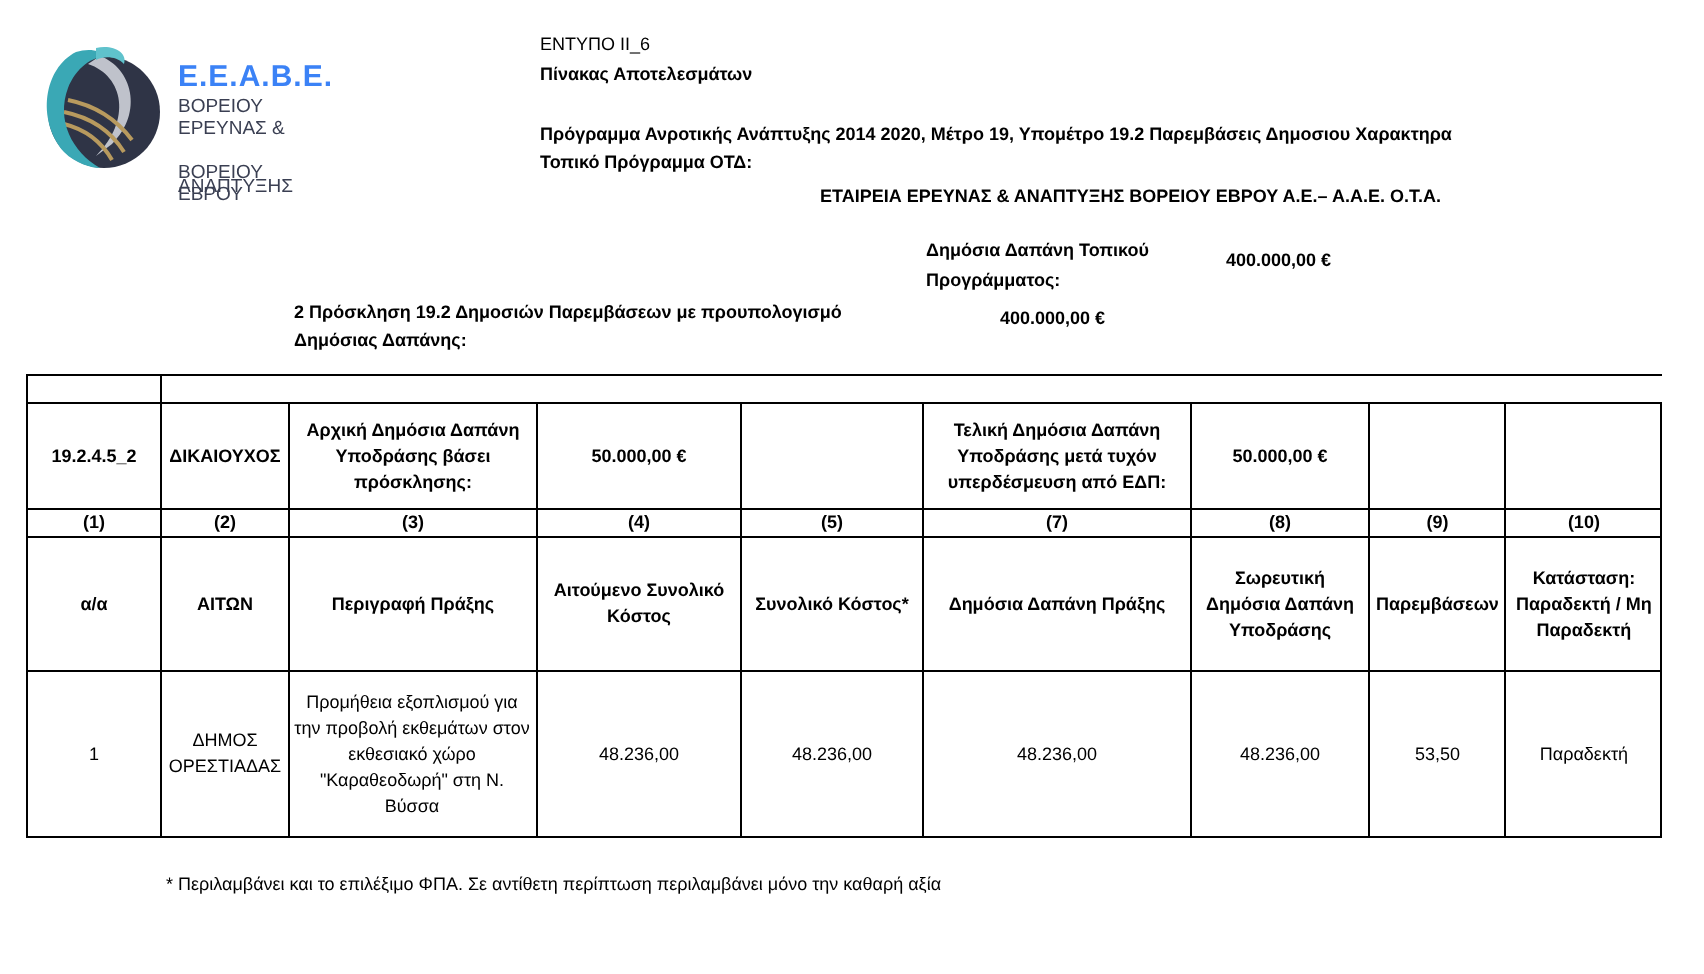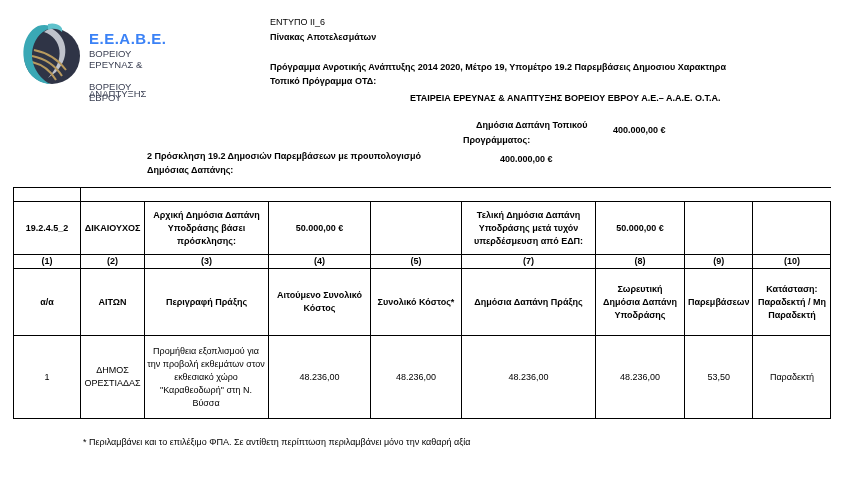--- a/index.html
+++ b/index.html
@@ -41,21 +41,21 @@
   <div class="logo-line" style="top:56px;margin-top:12px;">ΑΝΑΠΤΥΞΗΣ</div>
   <div class="logo-line" style="top:61px;">ΒΟΡΕΙΟΥ ΕΒΡΟΥ</div>
 </div>
 
 <div class="abs" style="left:270px;top:17px;">ΕΝΤΥΠΟ  II_6</div>
 <div class="abs b" style="left:270px;top:32px;">Πίνακας Αποτελεσμάτων</div>
 <div class="abs b" style="left:270px;top:62px;white-space:nowrap;">Πρόγραμμα Ανροτικής Ανάπτυξης 2014 2020, Μέτρο 19, Υπομέτρο 19.2 Παρεμβάσεις Δημοσιου Χαρακτηρα</div>
 <div class="abs b" style="left:270px;top:76px;">Τοπικό Πρόγραμμα ΟΤΔ:</div>
 <div class="abs b" style="left:410px;top:93px;white-space:nowrap;">ΕΤΑΙΡΕΙΑ ΕΡΕΥΝΑΣ &amp; ΑΝΑΠΤΥΞΗΣ ΒΟΡΕΙΟΥ ΕΒΡΟΥ Α.Ε.– Α.Α.Ε. Ο.Τ.Α.</div>
 
-<div class="abs b" style="left:476px;top:120px;">Δημόσια Δαπάνη Τοπικού</div>
+<div class="abs b" style="left:463px;top:120px;">Δημόσια Δαπάνη Τοπικού</div>
 <div class="abs b" style="left:463px;top:135px;">Προγράμματος:</div>
 <div class="abs b" style="left:613px;top:125px;">400.000,00 €</div>
 
 <div class="abs b" style="left:147px;top:151px;white-space:nowrap;">2 Πρόσκληση 19.2 Δημοσιών Παρεμβάσεων με προυπολογισμό</div>
 <div class="abs b" style="left:147px;top:165px;">Δημόσιας Δαπάνης:</div>
 <div class="abs b" style="left:500px;top:154px;">400.000,00 €</div>
 
 <table class="grid">
   <colgroup>
     <col style="width:67px">

